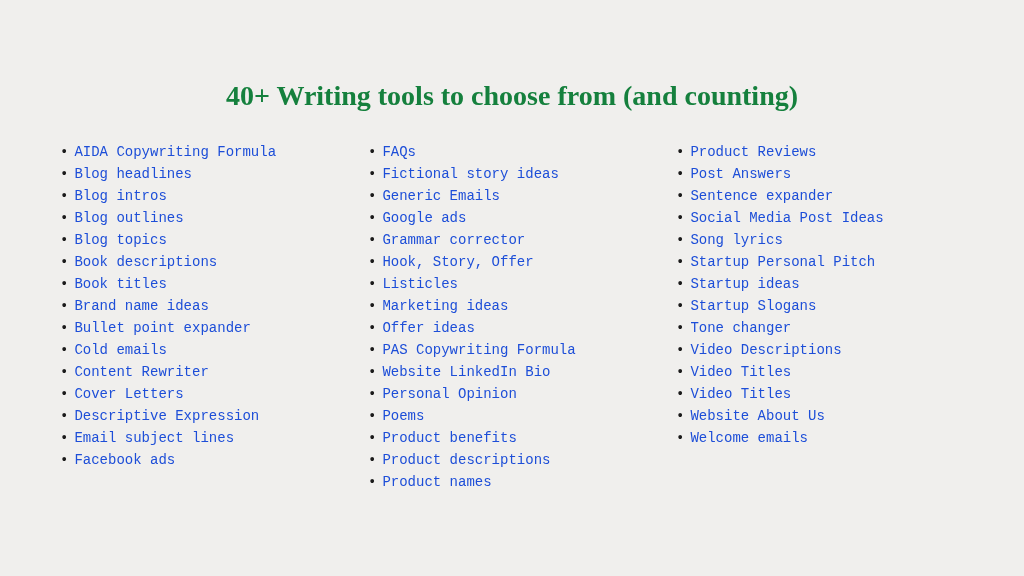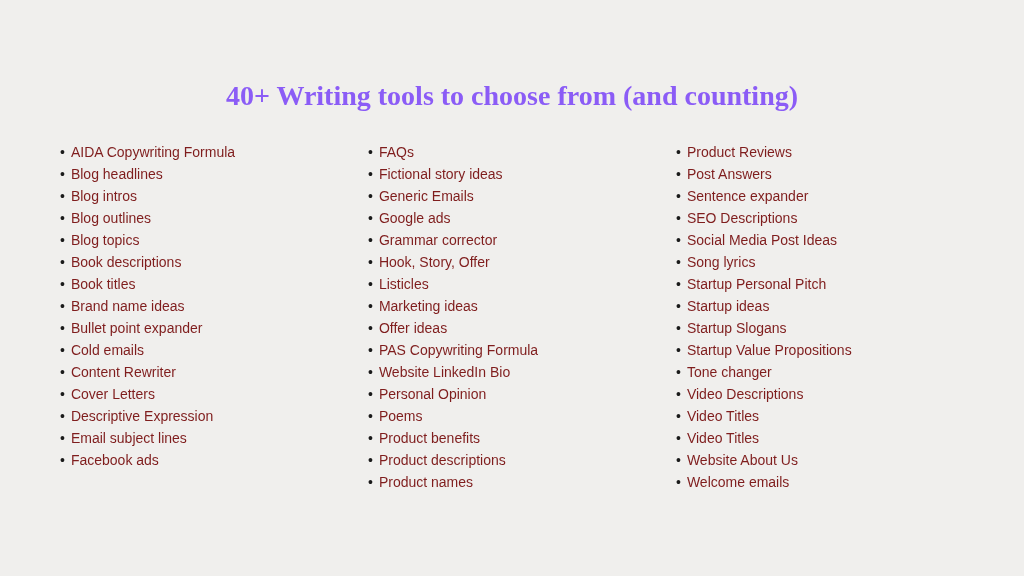--- a/index.html
+++ b/index.html
@@ -22,21 +22,21 @@
 
     .page-wrapper {
       width: 100%;
       padding: 30px 60px;
     }
 
     .title {
       text-align: center;
       font-size: 28px;
       font-weight: 700;
-      color: #8b5cf6;
+      color: #15803d;
       margin-bottom: 32px;
       font-family: Georgia, serif;
     }
 
     .columns-container {
       display: flex;
       justify-content: space-between;
       gap: 20px;
     }
 
@@ -44,26 +44,26 @@
       flex: 1;
     }
 
     ul {
       list-style: none;
       padding: 0;
     }
 
     li {
       font-size: 14px;
-      color: #7f1d1d;
+      color: #1d4ed8;
       margin-bottom: 6px;
       display: flex;
       align-items: flex-start;
       gap: 6px;
-      font-family: Liberation Sans, sans-serif;
+      font-family: Liberation Mono, monospace;
     }
 
     li::before {
       content: "•";
       color: #1a1a1a;
       flex-shrink: 0;
       margin-top: 0px;
     }
   </style>
 </head>
@@ -110,27 +110,25 @@
           <li>Product benefits</li>
           <li>Product descriptions</li>
           <li>Product names</li>
         </ul>
       </div>
       <div class="column">
         <ul>
           <li>Product Reviews</li>
           <li>Post Answers</li>
           <li>Sentence expander</li>
-          <li>SEO Descriptions</li>
           <li>Social Media Post Ideas</li>
           <li>Song lyrics</li>
           <li>Startup Personal Pitch</li>
           <li>Startup ideas</li>
           <li>Startup Slogans</li>
-          <li>Startup Value Propositions</li>
           <li>Tone changer</li>
           <li>Video Descriptions</li>
           <li>Video Titles</li>
           <li>Video Titles</li>
           <li>Website About Us</li>
           <li>Welcome emails</li>
         </ul>
       </div>
     </div>
 </div>

